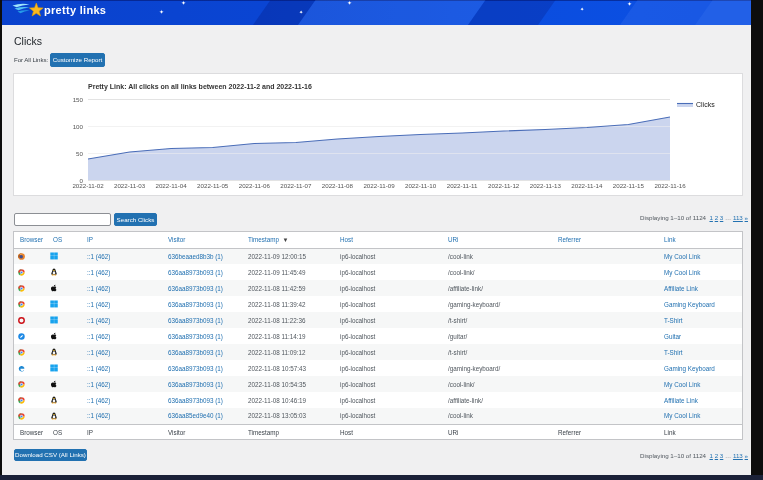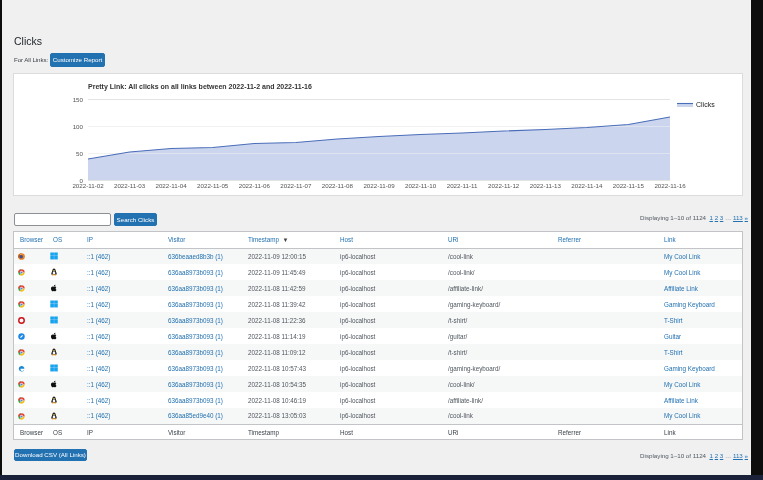--- a/index.html
+++ b/index.html
@@ -45,20 +45,40 @@
   #dlbtn { position:absolute; left:12px; top:449px; width:73px; height:12px;
     line-height:10px; font-size:6.2px; }
   #navy { position:absolute; left:0; top:475px; width:763px; height:5px; background:#1b2138; }
   .ic { display:inline-block; vertical-align:middle; }
   td .bic { margin-left:-2px; }
   td .oic { margin-left:-3px; }
 </style>
 </head>
 <body>
 <div id="page">
+  <div id="hdr">
+    <div class="band" style="left:258px;width:45px;background:rgba(5,20,120,0.28)"></div>
+    <div class="band" style="left:303px;width:170px;background:rgba(120,165,255,0.16)"></div>
+    <div class="band" style="left:473px;width:70px;background:rgba(5,20,120,0.25)"></div>
+    <div class="band" style="left:625px;width:75px;background:rgba(120,165,255,0.13)"></div>
+    <div class="band" style="left:700px;width:80px;background:rgba(120,165,255,0.22)"></div>
+    <div class="spark" style="left:157px;top:9px">✦</div>
+    <div class="spark" style="left:179px;top:0px">✦</div>
+    <div class="spark" style="left:297px;top:9px;font-size:5px">✦</div>
+    <div class="spark" style="left:345px;top:0px">✦</div>
+    <div class="spark" style="left:578px;top:6px;font-size:5px">✦</div>
+    <div class="spark" style="left:625px;top:1px">✦</div>
+    <svg id="logo" width="44" height="20" viewBox="0 0 44 20">
+      <path d="M10.5 5.5 Q19 2.6 27.5 4.4 Q20 4.9 14.5 7.2 Z" fill="#9fe4fb"></path>
+      <path d="M12.5 8.4 Q20 6.3 27.5 7.4 Q21 8 16.5 10.2 Z" fill="#55c2f4"></path>
+      <path d="M15.5 11.4 Q21.5 9.9 27.5 10.5 Q22 11.4 18.5 13.2 Z" fill="#259ae8"></path>
+      <polygon points="34.3,3.0 36.06,7.77 41.15,7.98 37.15,11.13 38.53,16.02 34.3,13.2 30.07,16.02 31.45,11.13 27.45,7.98 32.54,7.77" fill="#fcb91f" stroke="#e09c00" stroke-width="0.6"></polygon>
+    </svg>
+    <div id="logotx">pretty links</div>
+  </div>
   <h1>Clicks</h1>
   <div id="filter">For All Links:</div>
   <div id="custbtn" class="btn">Customize Report</div>
 
   <div id="chartcard">
     <svg width="728" height="121" viewBox="0 0 728 121">
       <text x="74" y="15" font-size="7" font-weight="bold" fill="#333">Pretty Link: All clicks on all links between 2022-11-2 and 2022-11-16</text>
       <g stroke="#e3e3e3" stroke-width="1">
         <line x1="74" y1="25.5" x2="656" y2="25.5"></line>
         <line x1="74" y1="52.5" x2="656" y2="52.5"></line>

